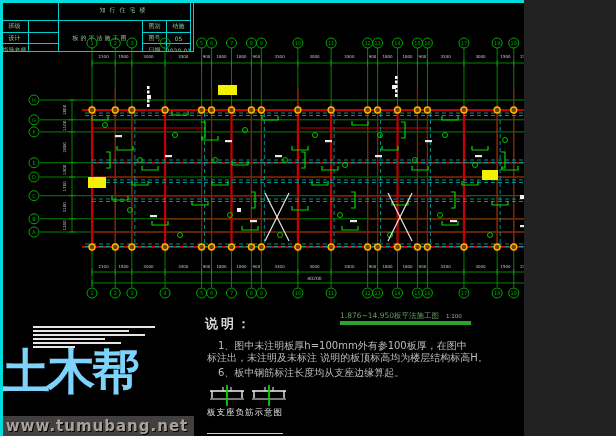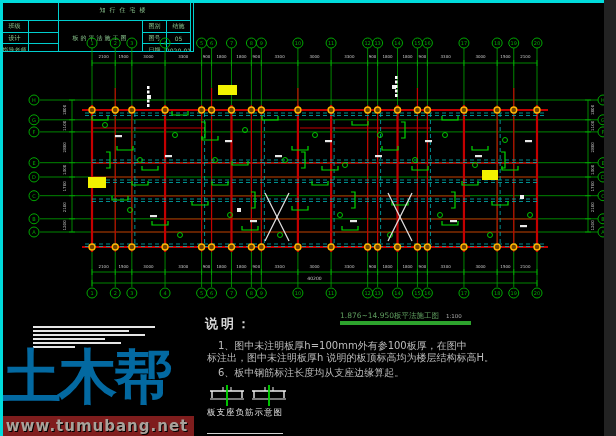--- a/index.html
+++ b/index.html
@@ -1,16 +1,16 @@
 <!DOCTYPE html>
 <html><head>
 <meta charset="utf-8">
 <style>
   html,body{margin:0;padding:0;background:#222;}
-  .stage{position:relative;width:604px;height:436px;background:#000;overflow:hidden;
+  .stage{position:relative;width:524px;height:436px;background:#000;overflow:hidden;
          font-family:"DejaVu Sans",sans-serif;}
   .border-top{position:absolute;left:0;top:0;width:616px;height:3px;background:#00dcdc;z-index:5;}
   .border-left{position:absolute;left:0;top:0;width:3px;height:436px;background:#00dcdc;z-index:5;}
   #plan{position:absolute;left:0;top:0;z-index:1;}
   .overlay{position:absolute;z-index:3;}
   
   .notes-heading{left:205px;top:315px;font-size:13px;font-weight:bold;color:#d8d8d8;letter-spacing:3px;}
   .note-line{left:218px;color:#bdbdbd;font-size:10px;white-space:nowrap;}
   .note-1{top:339px;}
   .note-2{top:351px;left:207px;}
@@ -19,23 +19,23 @@
   .plan-title{left:340px;top:311px;font-size:7.5px;color:#5f9e5f;white-space:nowrap;}
   .plan-title-bar{left:340px;top:321px;width:131px;height:4px;background:#2da32d;}
   .plan-scale{left:446px;top:313px;font-size:5.5px;color:#a9a9a9;}
   
   .detail-caption{left:207px;top:407px;font-size:8.5px;color:#e0e0e0;letter-spacing:1px;
                   border-bottom:1px solid #cfcfcf;padding-bottom:14px;}
   
   .fineprint{left:33px;top:326px;width:130px;}
   .fineprint div{background:#e6e6e6;height:1.5px;margin-bottom:2.6px;}
   
-  .wm-logo{left:2px;top:346px;width:196px;font-size:59px;font-weight:bold;color:#0369a1;
+  .wm-logo{left:2px;top:346px;width:196px;font-size:48px;font-weight:bold;color:#7dd3fc;
            line-height:1.05;letter-spacing:-3px;z-index:4;}
-  .wm-url{left:0;top:416px;width:194px;height:20px;background:#7f1d1d;color:#a9a39b;
+  .wm-url{left:0;top:416px;width:194px;height:20px;background:#404040;color:#a9a39b;
           font-size:15px;font-weight:bold;letter-spacing:1px;text-align:center;line-height:20px;
           text-shadow:1px 1px 0 #000;z-index:4;}
   
   .tblock{left:420px;top:386px;width:192px;height:50px;border:1px solid #00cfcf;z-index:3;
           display:grid;grid-template-columns:28px 30px 84px 24px 24px;
           grid-template-rows:20px 12px 11px 13px;overflow:hidden;background:#000;}
   .tblock .cell{border-right:1px solid #00cfcf;border-bottom:1px solid #00cfcf;
                 color:#8ecb92;display:flex;align-items:center;justify-content:center;
                 font-size:6px;white-space:nowrap;overflow:hidden;}
   .tb-project{grid-column:3/6;grid-row:1;font-size:9px;letter-spacing:4px;}
@@ -529,21 +529,21 @@
         <line x1="284" y1="391" x2="284" y2="398" stroke="#f0f0f0" stroke-width="1.4"></line>
         <line x1="252" y1="399" x2="286" y2="399" stroke="#f0f0f0" stroke-width="1.2"></line>
         <line x1="269" y1="385" x2="269" y2="406" stroke="#00d800" stroke-width="1.8"></line>
         <line x1="265" y1="387" x2="265" y2="391" stroke="#f0f0f0" stroke-width="1"></line>
         <line x1="273" y1="387" x2="273" y2="391" stroke="#f0f0f0" stroke-width="1"></line>
       </g>
     </svg>
 
   <div class="overlay notes-heading">说明：</div>
   <div class="overlay note-line note-1">1、图中未注明板厚h=100mm外有参100板厚，在图中</div>
-  <div class="overlay note-line note-2">标注出，图中未注明板厚h 说明的板顶标高均为楼层结构标高H。</div>
+  <div class="overlay note-line note-2">标注出，未注明及未标注 说明的板顶标高均为楼层结构标高H。</div>
   <div class="overlay note-line note-3">6、板中钢筋标注长度均从支座边缘算起。</div>
 
   <div class="overlay plan-title">1.876~14.950板平法施工图</div>
   <div class="overlay plan-title-bar"></div>
   <div class="overlay plan-scale">1:100</div>
 
   <div class="overlay detail-caption">板支座负筋示意图</div>
 
   <div class="overlay fineprint">
     <div style="width:122px"></div>

